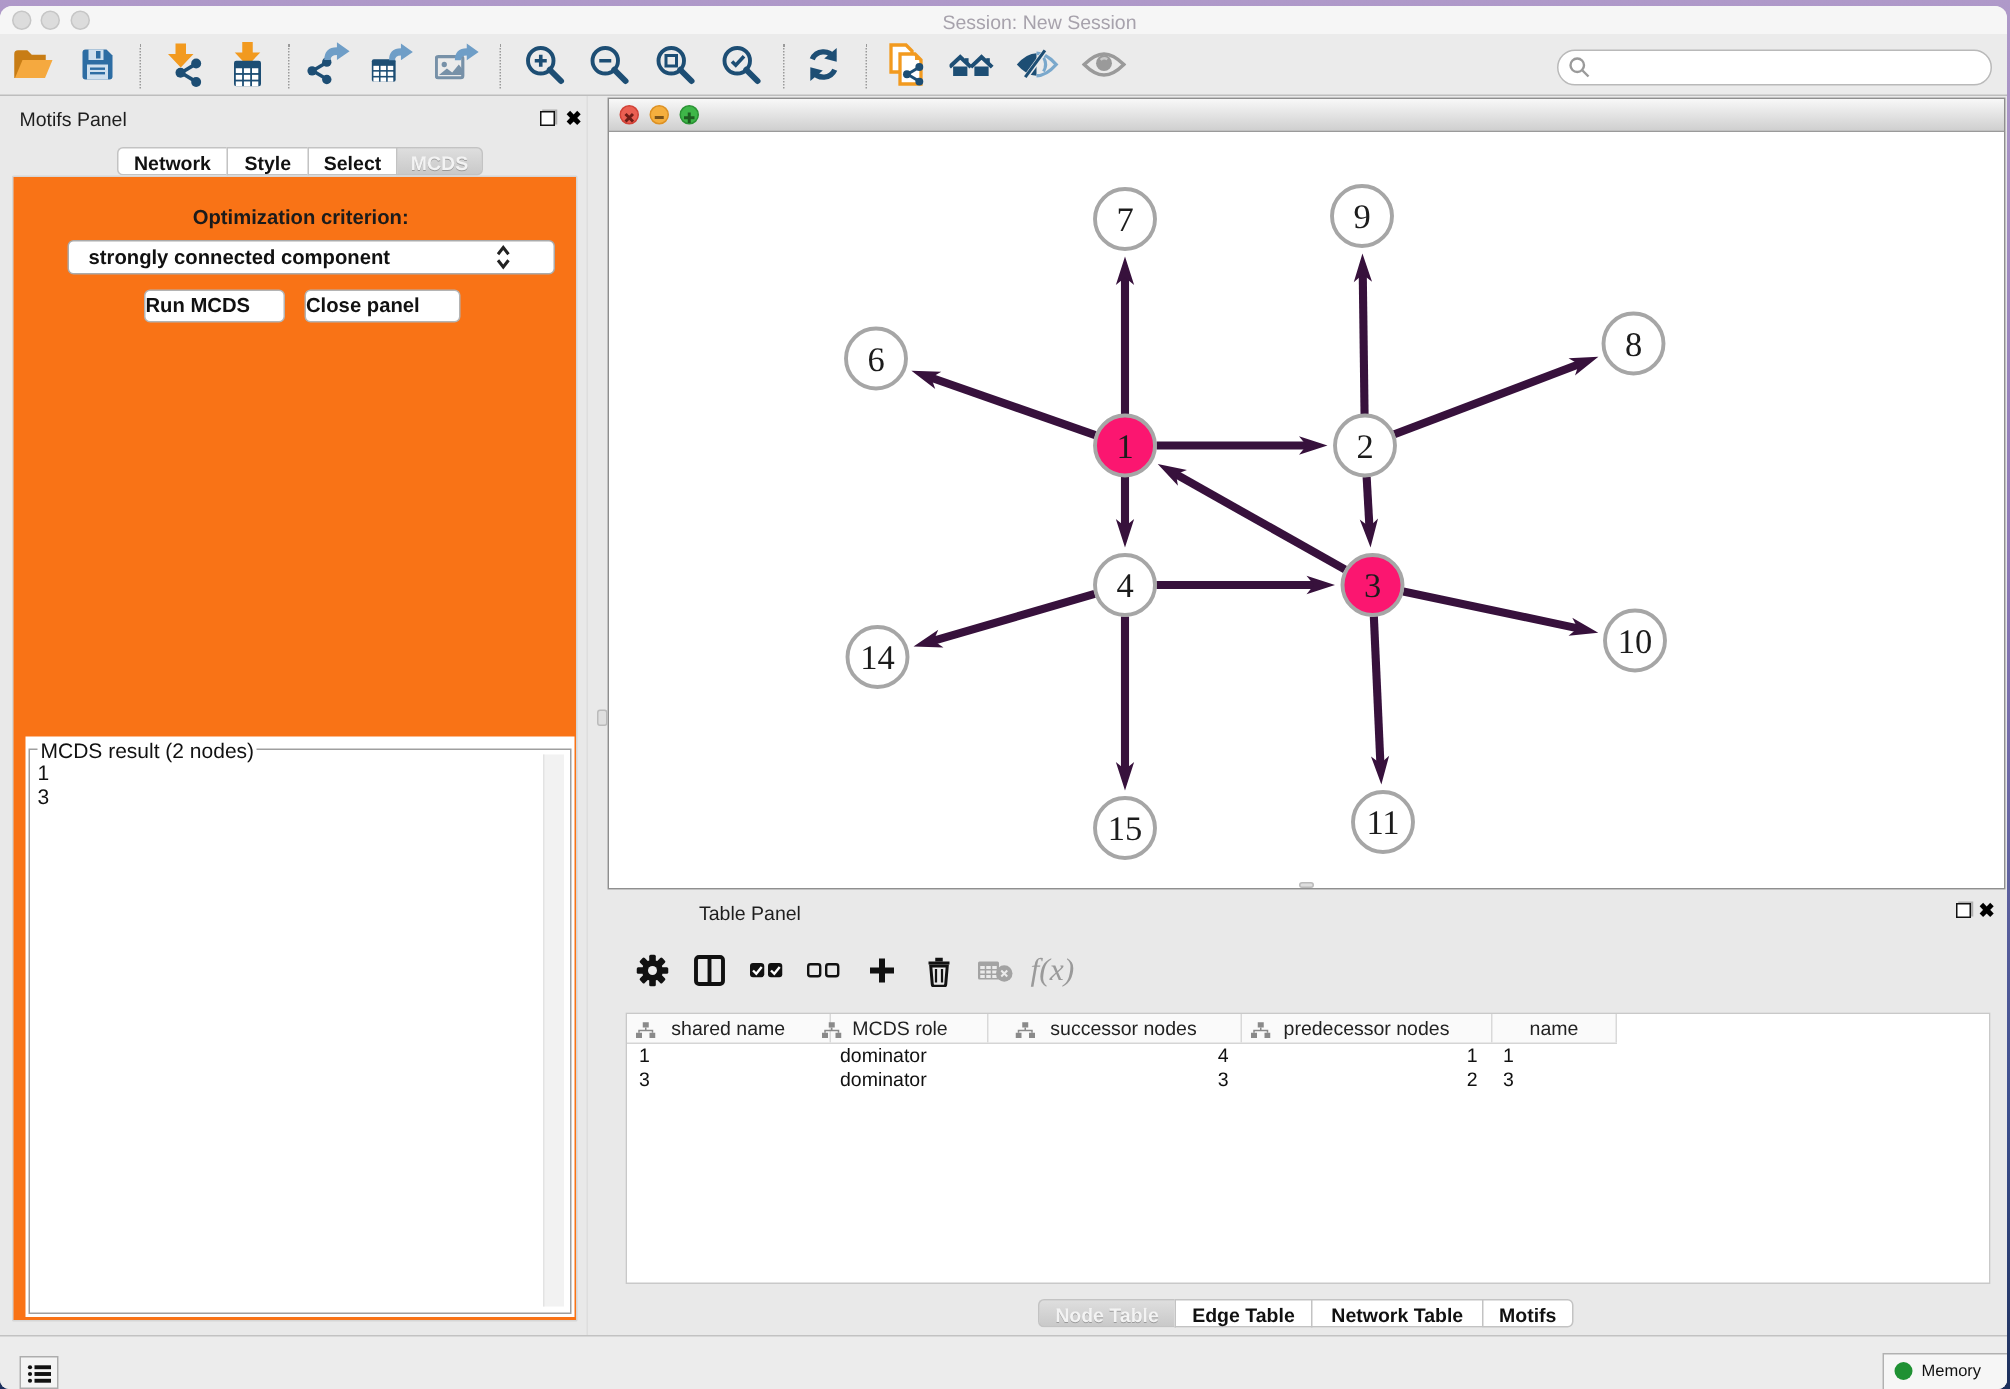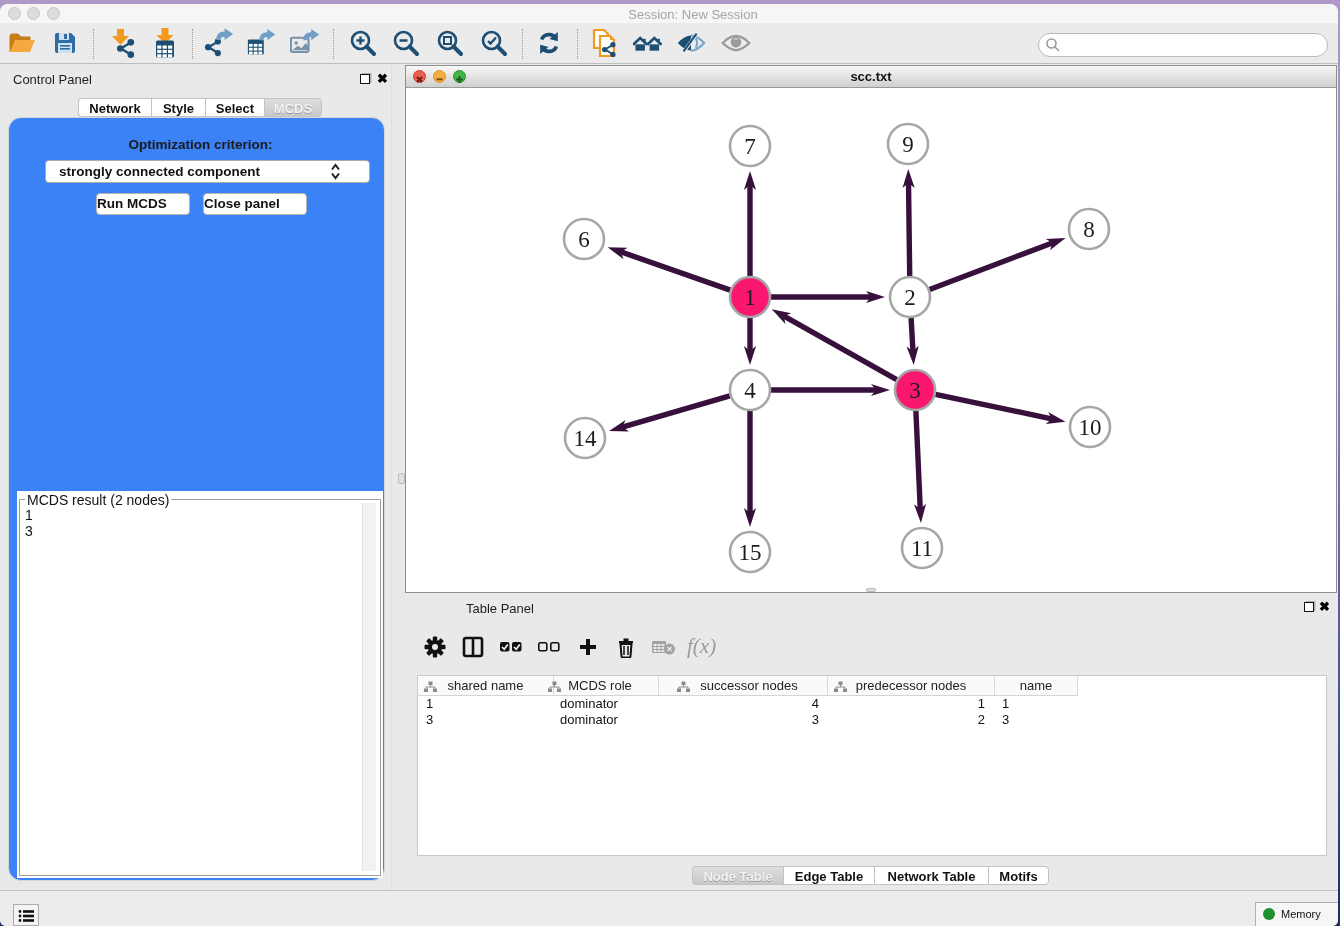--- a/index.html
+++ b/index.html
@@ -16,21 +16,21 @@
 #main{position:absolute;left:0;top:60px;width:1338px;height:826px;background:#e9e9e9;}
 
 #cp{position:absolute;left:0;top:0;width:391px;height:826px;border-right:1px solid #dedede;}
 #cptitle{position:absolute;left:13px;top:8px;font-size:13px;color:#1e1e1e;}
 .paneico{position:absolute;top:9px;}
 #cptabs{position:absolute;left:78px;top:34px;height:19px;display:flex;}
 .tab{height:19px;line-height:19px;font-size:13px;font-weight:bold;color:#111;background:#fff;border:1px solid #c3c3c3;border-right:none;padding:0;text-align:center;box-sizing:border-box;}
 .tab.first{border-radius:4px 0 0 4px;}
 .tab.last{border-radius:0 4px 4px 0;border-right:1px solid #c3c3c3;}
 .tab.sel{background:linear-gradient(180deg,#dedede,#c9c9c9);color:#f3f3f3;text-shadow:0 1px 0 #9a9a9a;}
-#cpcontent{position:absolute;left:8px;top:53px;width:375px;height:762px;background:#3b82f6;border:1px solid #d6d6d6;border-radius:13px;}
+#cpcontent{position:absolute;left:8px;top:53px;width:375px;height:762px;background:#f97316;border:1px solid #d6d6d6;border-radius:1px;}
 #optlabel{position:absolute;left:4px;top:19px;width:100%;text-align:center;font-size:13.5px;font-weight:bold;color:#1b1b1b;}
 #dropdown{position:absolute;left:36px;top:42px;width:310px;height:21px;background:#fff;border:1px solid #ababab;border-radius:4px;font-size:13.5px;font-weight:bold;color:#111;line-height:21px;padding-left:13px;}
 .btn{position:absolute;height:20px;background:#fff;border:1px solid #b4b4b4;border-radius:4px;font-size:13.5px;font-weight:bold;color:#111;text-align:left;line-height:20px;}
 #runbtn{left:87px;top:75px;width:92px;}
 #closebtn{left:194px;top:75px;width:102px;}
 #fieldset{position:absolute;left:8px;top:373px;width:366px;height:387px;background:#fff;}
 #fsborder{position:absolute;left:2px;top:8px;right:2px;bottom:2px;border:1px solid #9f9f9f;}
 #fslegend{position:absolute;left:8px;top:1px;font-size:14px;color:#111;background:#fff;padding:0 2px;}
 #fstext{position:absolute;left:8px;top:16px;font-size:14px;color:#111;line-height:16px;}
 #fsscroll{position:absolute;right:7px;top:12px;width:13px;bottom:7px;background:#f2f2f2;border-left:1px solid #e3e3e3;}
@@ -243,21 +243,21 @@
       </div>
     <div id="searchbox">
         <svg width="16" height="16" viewBox="0 0 16 16" style="position:absolute;left:6px;top:3px">
           <circle cx="6.5" cy="6.5" r="4.5" fill="none" stroke="#9a9a9a" stroke-width="1.6"></circle>
           <line x1="10" y1="10" x2="14" y2="14" stroke="#9a9a9a" stroke-width="1.6"></line>
         </svg>
       </div>
   </div>
   <div id="main">
     <div id="cp">
-      <div id="cptitle">Control Panel</div>
+      <div id="cptitle">Motifs Panel</div>
       <div class="paneico" style="top:10px;left:360px;width:8px;height:8px;border:1.6px solid #111;background:#fff;box-shadow:1.5px -1px 0 #b0b0b0;"></div>
         <div class="paneico" style="top:7px;left:377px;font-size:13px;font-weight:bold;color:#000;">✖</div>
       <div id="cptabs">
         <div class="tab first" style="width:73px">Network</div>
           <div class="tab" style="width:54px">Style</div>
           <div class="tab" style="width:59px">Select</div>
           <div class="tab last sel" style="width:58px">MCDS</div>
       </div>
       <div id="cpcontent">
         <div id="optlabel">Optimization criterion:</div>
@@ -279,21 +279,20 @@
       <div id="nettitle">
         <div class="mtl" style="left:7px;background:#ea5f52;border:1px solid #d14136;"><svg width="11" height="11" viewBox="0 0 11 11" style="">
               <path d="M3 3 L8 8 M8 3 L3 8" stroke="#6e1d17" stroke-width="2"></path>
             </svg></div>
           <div class="mtl" style="left:27px;background:#f5af3e;border:1px solid #dd9123;"><svg width="11" height="11" viewBox="0 0 11 11" style="">
               <path d="M2.5 5.3 L8.5 5.3" stroke="#7a531a" stroke-width="2"></path>
             </svg></div>
           <div class="mtl" style="left:47px;background:#3eb648;border:1px solid #2a9334;"><svg width="11" height="11" viewBox="0 0 11 11" style="">
               <path d="M5.5 2 L5.5 9 M2 5.5 L9 5.5" stroke="#1d5c20" stroke-width="2"></path>
             </svg></div>
-        <div class="txt">scc.txt</div>
       </div>
       <div id="netcanvas">
           <svg width="930" height="504" viewBox="0 0 930 504" style="display:block">
             <g stroke="#37113c" stroke-width="5.4" fill="#37113c">
               <line x1="344.0" y1="188.0" x2="344.0" y2="96.0"></line>
               <polygon points="344.0,83.0 350.1,102.0 344.0,97.0 337.9,102.0" stroke="none"></polygon>
               <line x1="324.2" y1="202.1" x2="213.9" y2="163.5"></line>
               <polygon points="201.6,159.2 221.5,159.8 214.8,163.9 217.5,171.3" stroke="none"></polygon>
               <line x1="365.0" y1="209.0" x2="466.0" y2="209.0"></line>
               <polygon points="479.0,209.0 460.0,215.1 465.0,209.0 460.0,202.9" stroke="none"></polygon>

